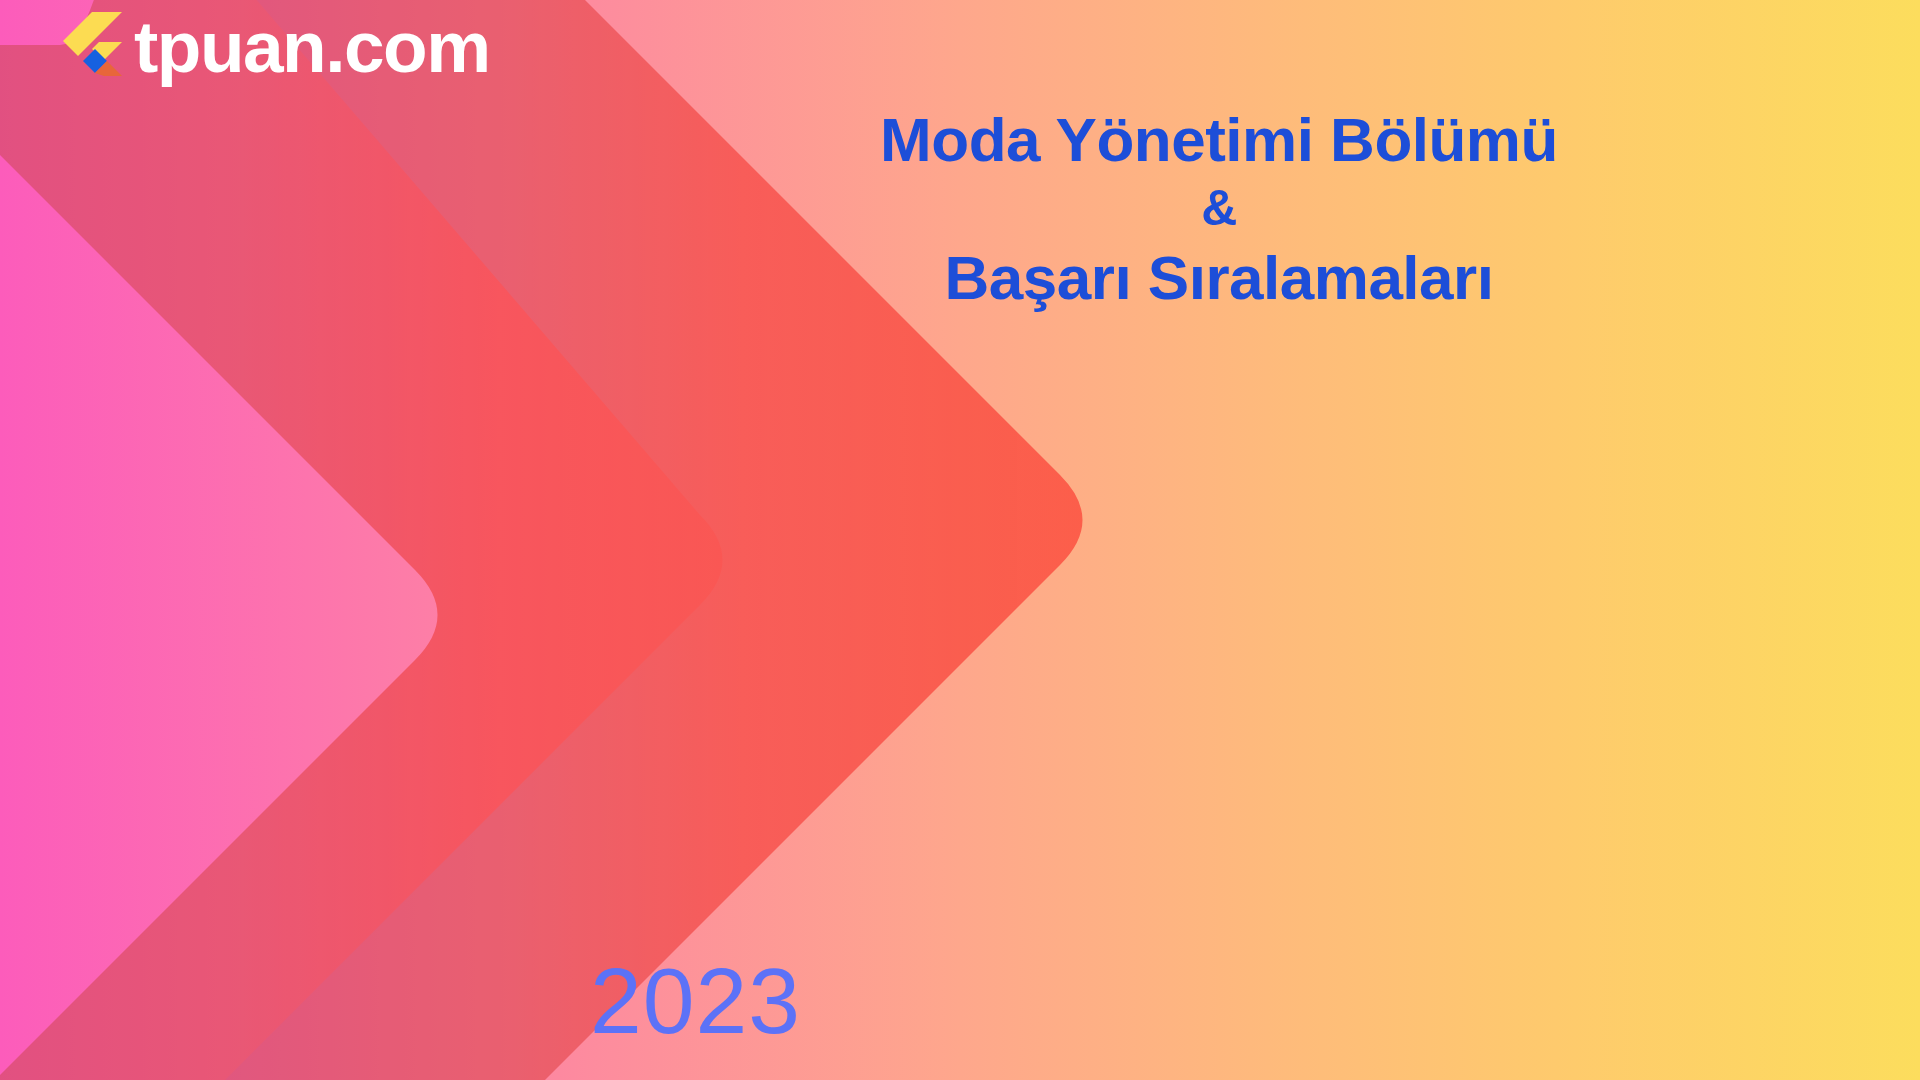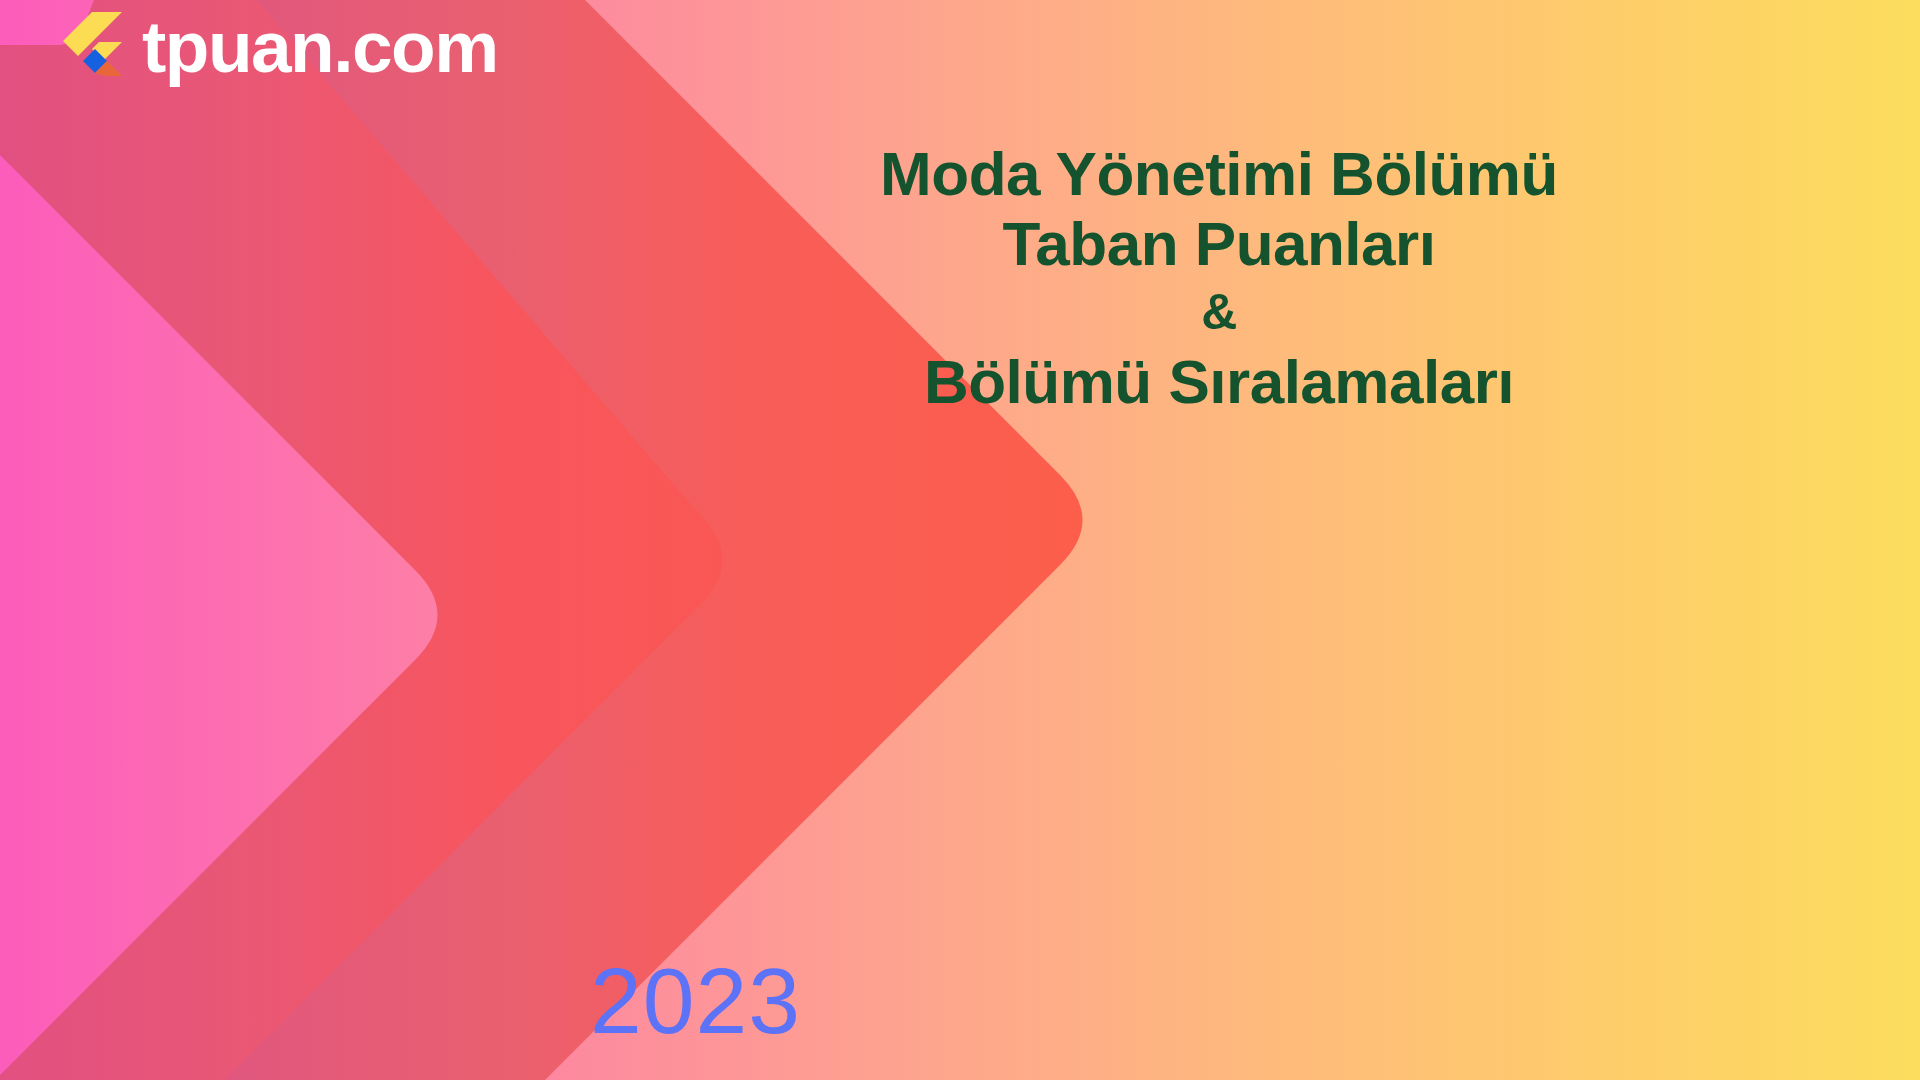--- a/index.html
+++ b/index.html
@@ -43,21 +43,21 @@
     height: 1080px;
   }
 
   
   #logo {
     position: absolute;
     left: 52px;
     top: 8px;
     display: flex;
     align-items: center;
-    gap: 16px;
+    gap: 8px;
     z-index: 6;
   }
   #logo-mark {
     width: 74px;
     height: 80px;
     flex: none;
   }
   #logo-text {
     font-size: 73px;
     font-weight: 700;
@@ -65,25 +65,25 @@
     letter-spacing: -1.5px;
     line-height: 1;
     white-space: nowrap;
     padding-bottom: 4px;
   }
 
   
   #headline {
     position: absolute;
     left: 590px;
-    top: 139px;
+    top: 105px;
     width: 1258px;
     z-index: 5;
     text-align: center;
-    color: #14532d;
+    color: #1d4ed8;
     font-weight: 700;
     line-height: 1.13;
     letter-spacing: -0.5px;
   }
   #headline .ln {
     font-size: 62px;
     display: block;
   }
   #headline .ln.amp {
     font-size: 50px;
@@ -159,20 +159,19 @@
       <polygon points="40,4 70,4 26,48 11,33" fill="#FCDC52"></polygon>
       <polygon points="47,34 70,34 52,52 40,41" fill="#FCDC52"></polygon>
       <polygon points="31,53 43,41 55,53 43,65" fill="#1661E0"></polygon>
       <polygon points="43,65 55,53 70,68 52,68" fill="#E8663A"></polygon>
     </svg>
     <div id="logo-text">tpuan.com</div>
   </div>
 
   <div id="headline">
     <span class="ln">Moda Yönetimi Bölümü</span>
-    <span class="ln">Taban Puanları</span>
     <span class="ln amp">&amp;</span>
-    <span class="ln">Bölümü Sıralamaları</span>
+    <span class="ln">Başarı Sıralamaları</span>
   </div>
 
   <div id="year">2023</div>
 
 </div>
 
 </body></html>

